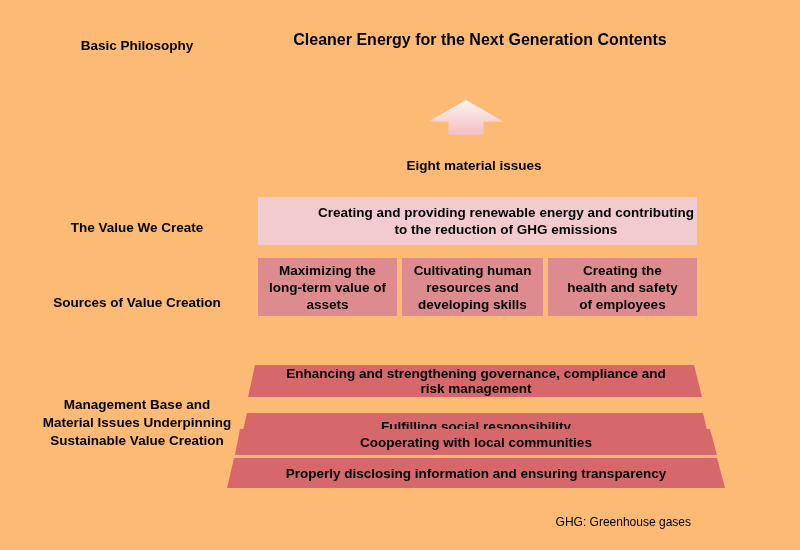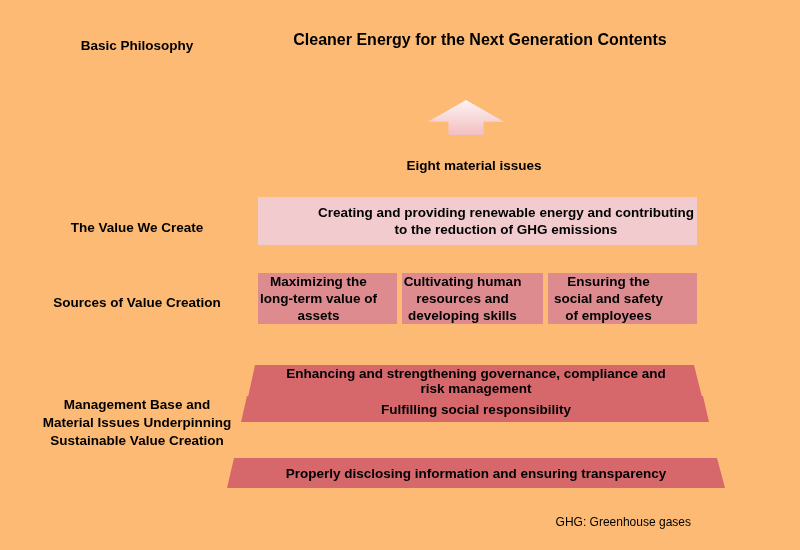--- a/index.html
+++ b/index.html
@@ -9,29 +9,29 @@
   .lbl{font-weight:bold;font-size:13.5px;line-height:17px;text-align:center;}
   .left-col{left:28px;width:218px;display:flex;align-items:center;justify-content:center;}
   .title{left:260px;top:31px;width:440px;text-align:center;font-weight:bold;font-size:16px;}
   .arrow{left:428px;top:100px;width:76px;height:35px;
          background:linear-gradient(to bottom, var(--arrow-top,#fdf3f3), var(--arrow-bottom,#f2bfc1));
          clip-path:polygon(50% 0, 100% 62%, 73% 62%, 73% 100%, 27% 100%, 27% 62%, 0 62%);}
   .eight{left:334px;top:157px;width:280px;}
   .valuebox{left:258px;top:197px;width:439px;height:48px;background:var(--light-pink,#f2cbce);
             display:flex;align-items:center;justify-content:flex-end;}
   .valuebox .inner{max-width:382px;}
-  .srcbox{top:273px;height:51px;background:var(--medium-pink,#dd8b8e);
-          display:flex;align-items:center;justify-content:flex-start;}
+  .srcbox{top:258px;height:58px;background:var(--medium-pink,#dd8b8e);
+          display:flex;align-items:center;justify-content:center;}
   .srcbox .inner{max-width:121px;}
   .trap{left:227px;top:365px;width:498px;height:123px;}
   .trow{position:absolute;left:0;width:498px;background:var(--salmon-red,#d6676b);
         display:flex;align-items:center;justify-content:center;}
   .trow .inner{max-width:400px;font-size:13.5px;line-height:15px;font-weight:bold;text-align:center;}
   .trow1{top:0;height:32px;clip-path:polygon(28px 0, 467px 0, 475px 100%, 21px 100%);}
-  .trow2{top:31px;height:26px;clip-path:polygon(20px 0, 476px 0, 482px 100%, 14px 100%);}
+  .trow2{top:48px;height:26px;clip-path:polygon(20px 0, 476px 0, 482px 100%, 14px 100%);}
   .trow3{top:64px;height:26px;clip-path:polygon(13px 0, 483px 0, 490px 100%, 8px 100%);}
   .trow4{top:93px;height:30px;clip-path:polygon(7px 0, 490px 0, 498px 100%, 0 100%);}
   .mgmt{left:25px;top:396px;width:224px;text-align:center;font-weight:bold;font-size:13.5px;line-height:18px;}
   .footnote{left:456px;top:515px;width:235px;text-align:right;font-size:12px;font-weight:normal;}
 </style>
 </head>
 <body>
 
 <div id="canvas">
 
@@ -48,36 +48,39 @@
   </div>
 
   <div class="abs lbl left-col" style="top:273px;height:58px;">Sources of Value Creation</div>
   <div class="abs srcbox" style="left:258px;width:139px;">
     <div class="inner lbl">Maximizing the long-term value of assets</div>
   </div>
   <div class="abs srcbox" style="left:402px;width:141px;">
     <div class="inner lbl">Cultivating human resources and developing skills</div>
   </div>
   <div class="abs srcbox" style="left:548px;width:149px;">
-    <div class="inner lbl">Ensuring the social and safety of employees</div>
+    <div class="inner lbl">Creating the health and safety of employees</div>
   </div>
 
   <div class="abs mgmt">
     <div>Management Base and</div>
     <div>Material Issues Underpinning</div>
     <div>Sustainable Value Creation</div>
   </div>
 
   <div class="abs trap">
     <div class="trow trow1">
       <div class="inner">Enhancing and strengthening governance, compliance and risk management</div>
     </div>
     <div class="trow trow2">
       <div class="inner">Fulfilling social responsibility</div>
     </div>
+    <div class="trow trow3">
+      <div class="inner">Cooperating with local communities</div>
+    </div>
     <div class="trow trow4">
       <div class="inner">Properly disclosing information and ensuring transparency</div>
     </div>
   </div>
 
   <div class="abs footnote">GHG: Greenhouse gases</div>
 
 </div>
 
 </body></html>

